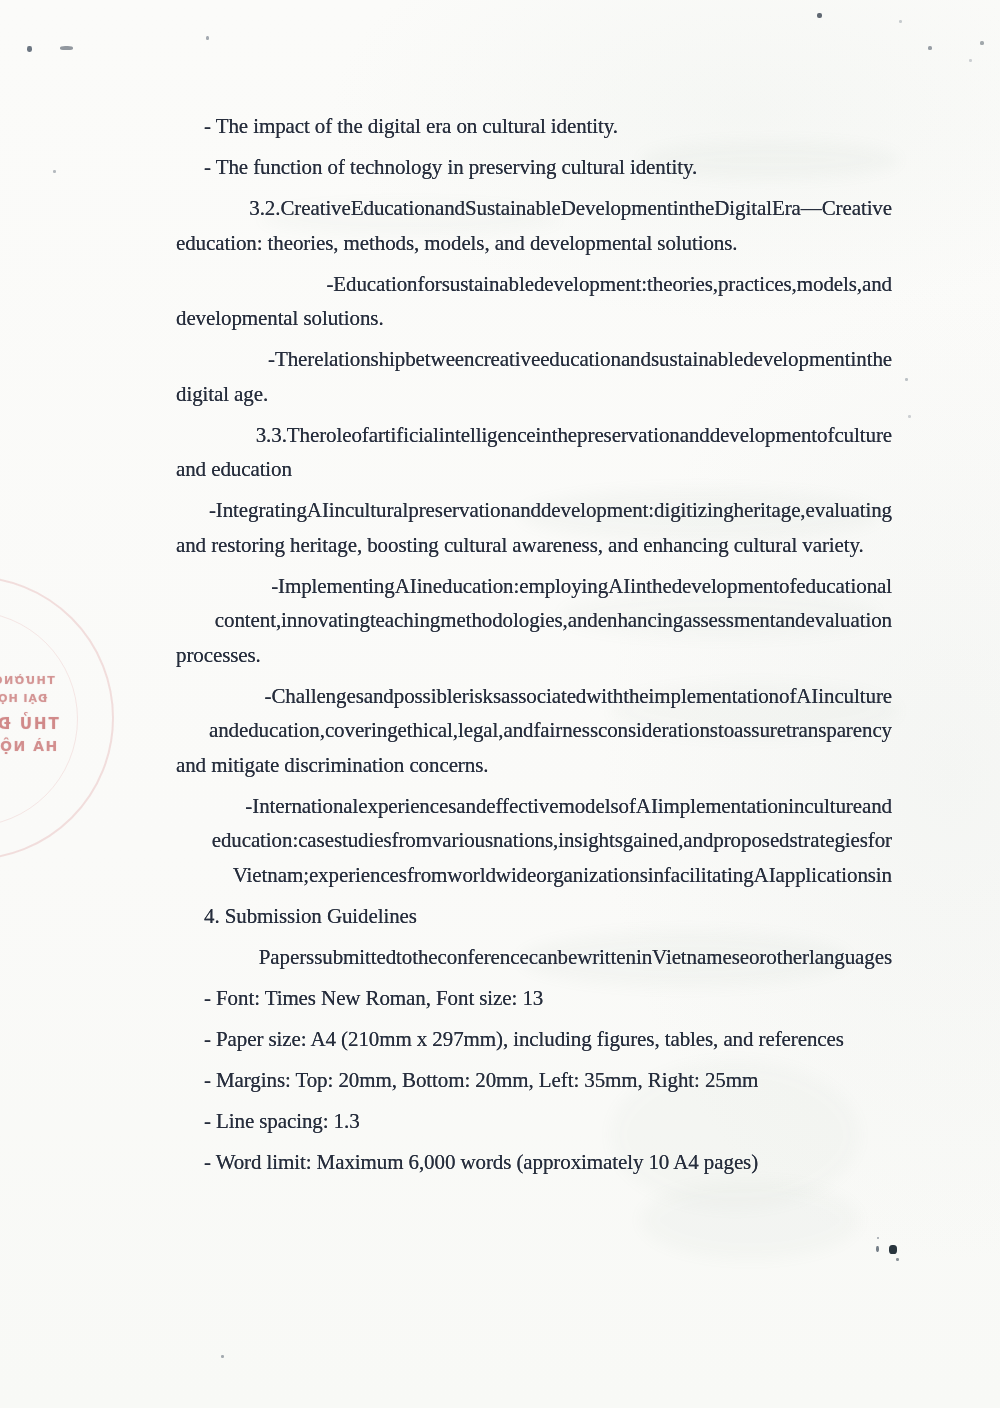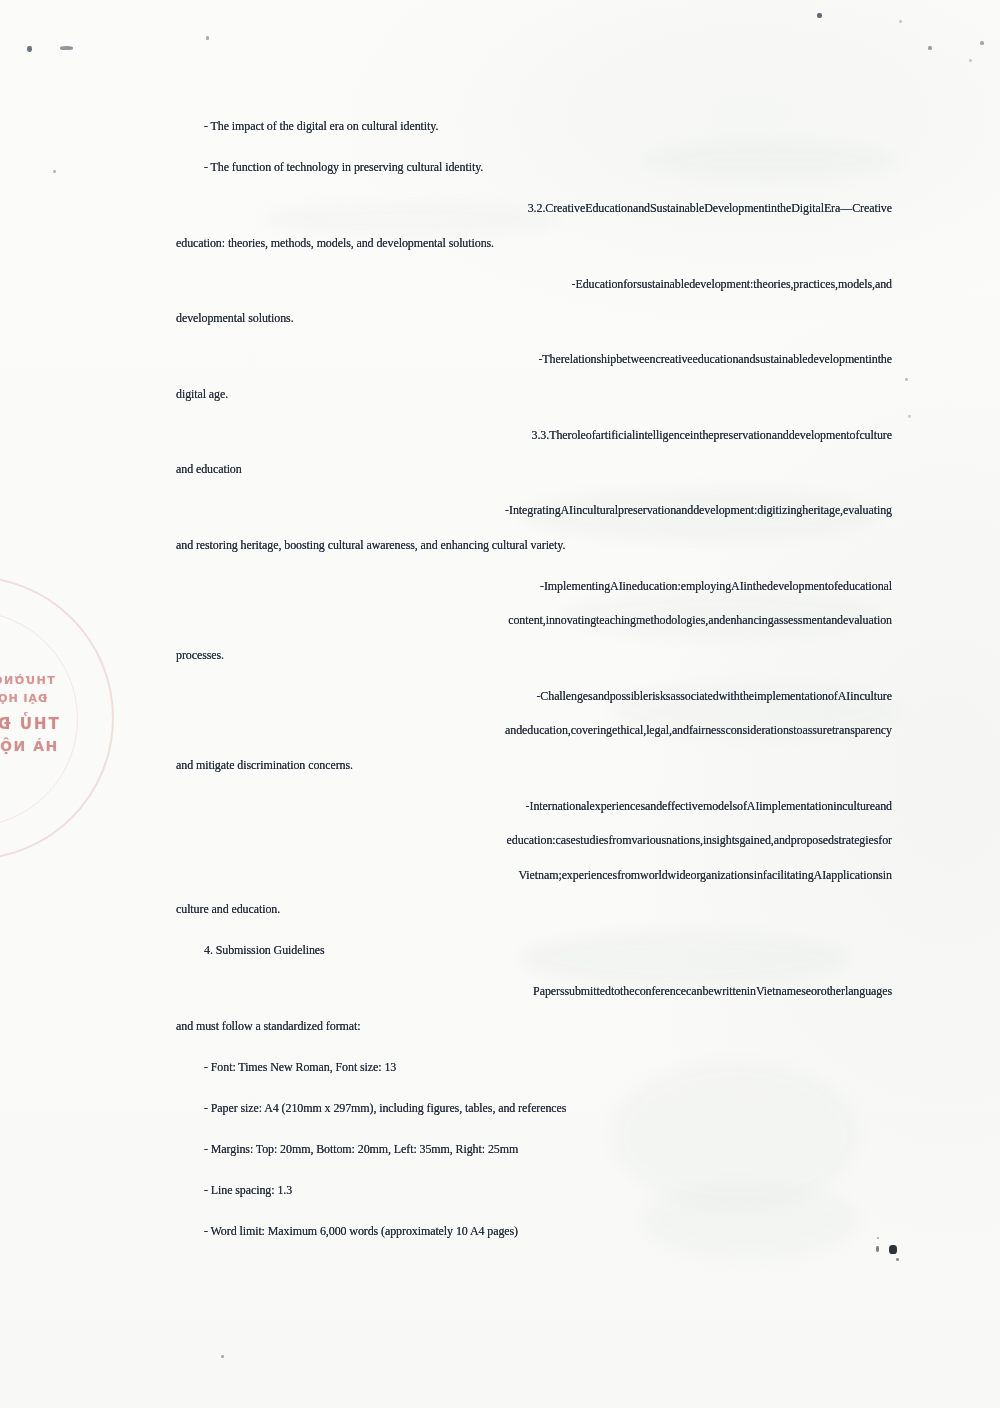--- a/index.html
+++ b/index.html
@@ -10,21 +10,21 @@
     background:
       radial-gradient(ellipse 600px 300px at 75% 8%, rgba(222,230,224,0.20), rgba(0,0,0,0) 70%),
       radial-gradient(ellipse 500px 700px at 95% 55%, rgba(214,222,218,0.16), rgba(0,0,0,0) 70%),
       linear-gradient(180deg,#fbfbf9 0%,#fafaf8 60%,#f8f9f6 100%);
     overflow:hidden;
     font-family:"Liberation Serif","DejaVu Serif",serif;
     color:#262d3c;
   }
   .textblock{
     position:absolute;left:176px;top:109px;width:716px;
-    font-size:12px;line-height:34.5px;letter-spacing:-0.1px;
+    font-size:21px;line-height:34.5px;letter-spacing:-0.1px;
     text-shadow:0 0 0.4px rgba(32,40,56,0.85);
   }
   .para{margin:0 0 6.5px 0;}
   .line{white-space:nowrap;}
   .line.first{padding-left:28px;}
   .j{display:flex;justify-content:flex-end;flex-wrap:nowrap;white-space:normal;}
   .heading{font-weight:normal;}
   
   .stamp{position:absolute;left:0;top:0;width:0;height:0;}
   .ring{position:absolute;border-radius:50%;}
@@ -274,21 +274,20 @@
           <span>experiences</span>
           <span>from</span>
           <span>worldwide</span>
           <span>organizations</span>
           <span>in</span>
           <span>facilitating</span>
           <span>AI</span>
           <span>applications</span>
           <span>in</span>
         </div>
-      <div class="line">culture and education.</div>
     </div>
 
     <div class="para">
       <div class="line first heading">4. Submission Guidelines</div>
     </div>
 
     <div class="para">
       <div class="line j first">
           <span>Papers</span>
           <span>submitted</span>
@@ -297,21 +296,20 @@
           <span>conference</span>
           <span>can</span>
           <span>be</span>
           <span>written</span>
           <span>in</span>
           <span>Vietnamese</span>
           <span>or</span>
           <span>other</span>
           <span>languages</span>
         </div>
-      <div class="line">and must follow a standardized format:</div>
     </div>
 
     <div class="para">
       <div class="line first">- Font: Times New Roman, Font size: 13</div>
     </div>
 
     <div class="para">
       <div class="line first">- Paper size: A4 (210mm x 297mm), including figures, tables, and references</div>
     </div>
 

